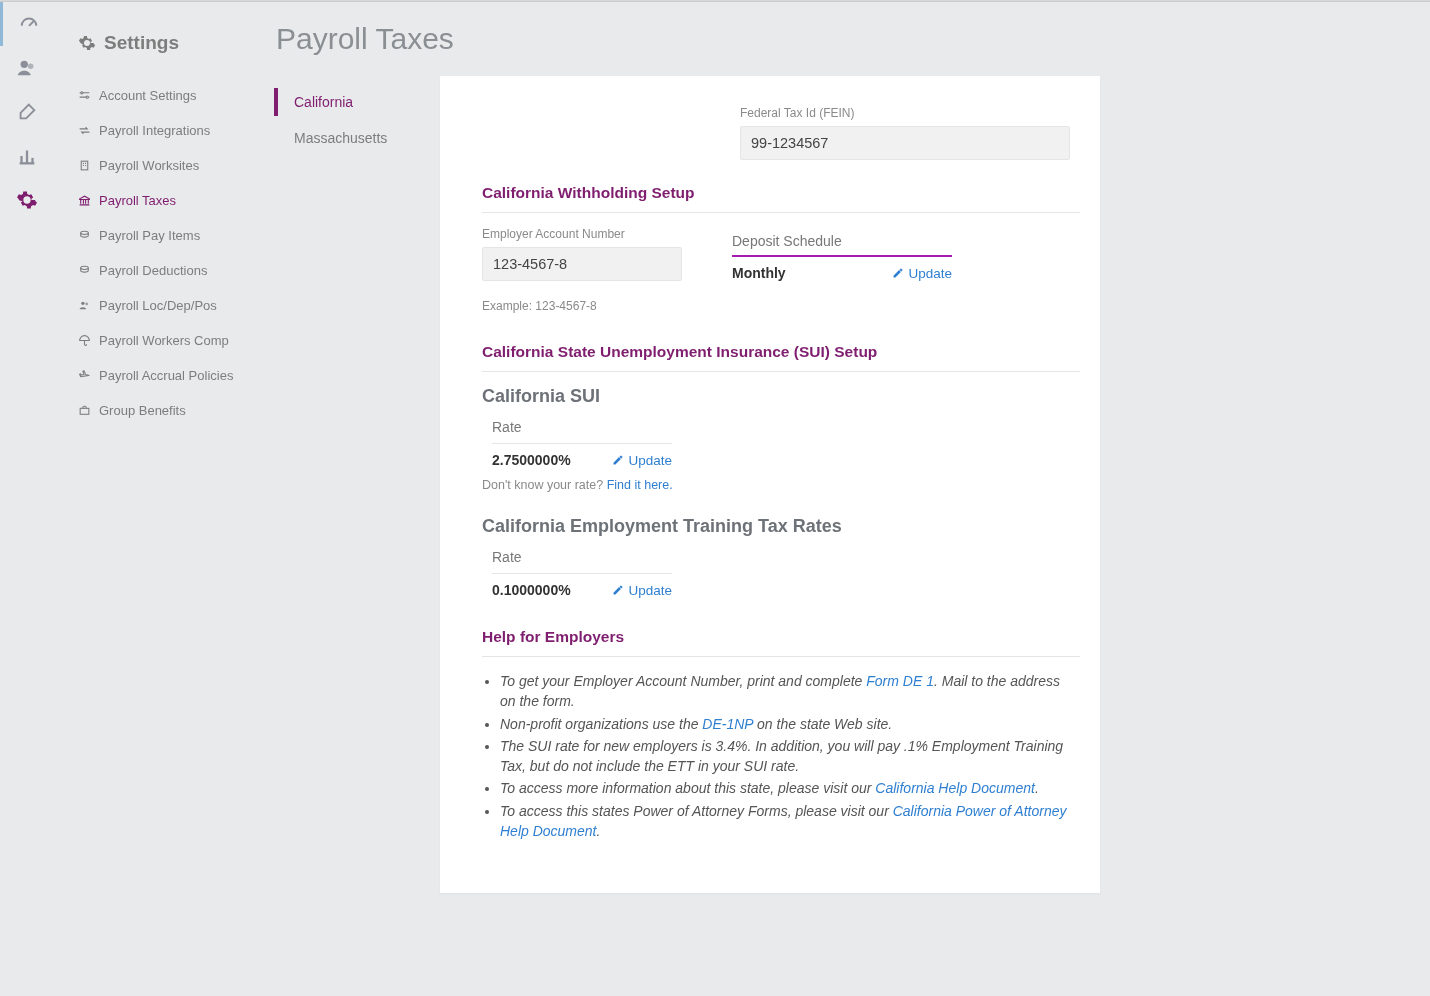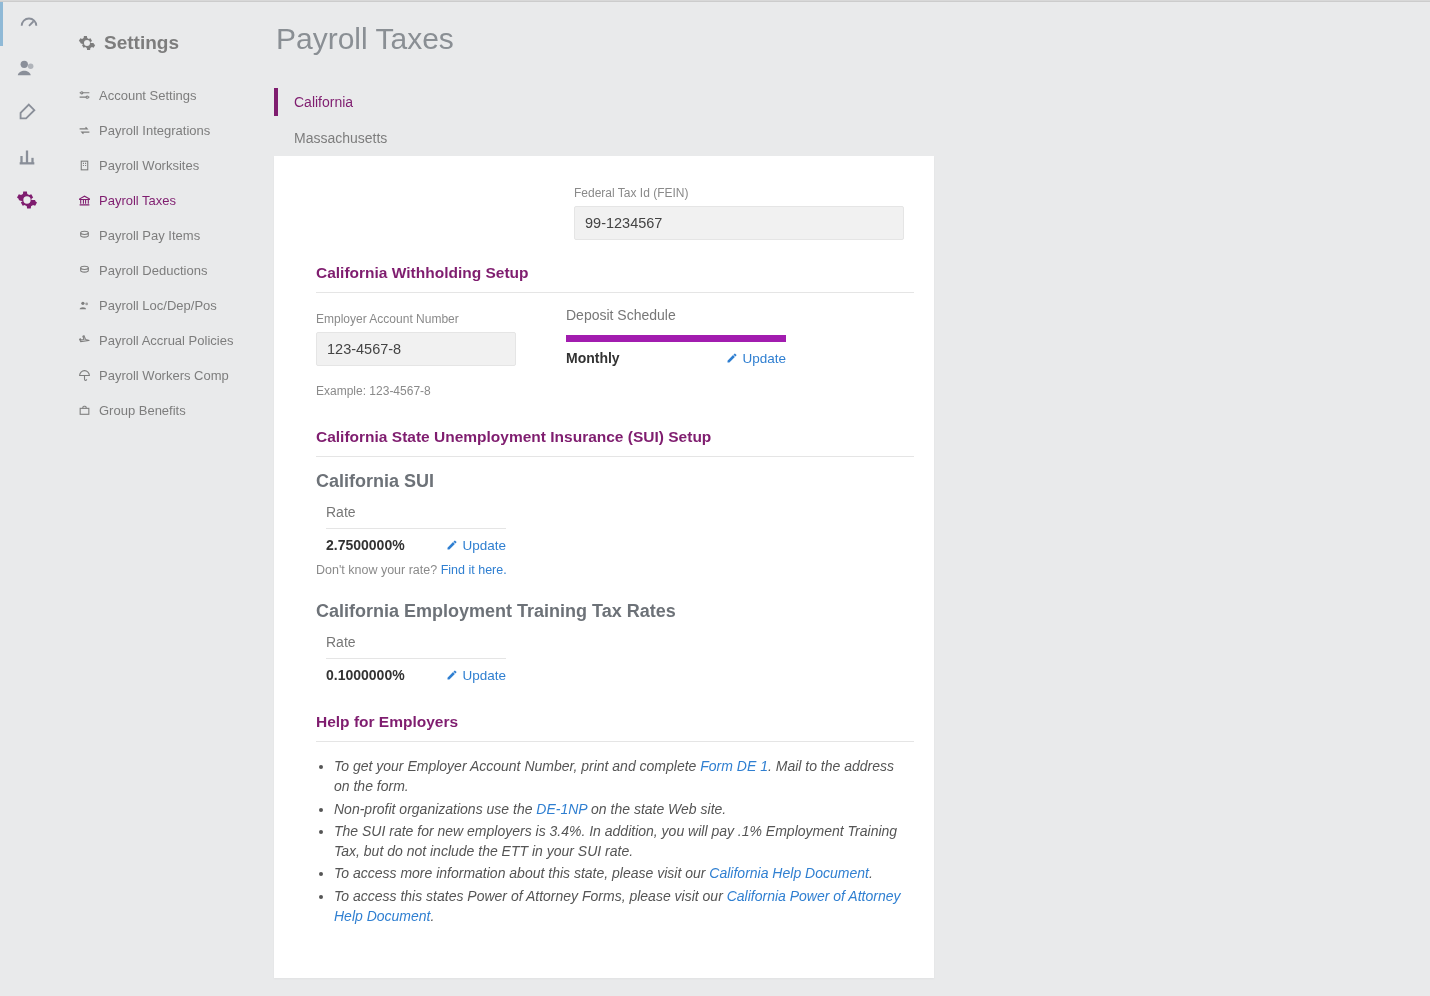--- a/index.html
+++ b/index.html
@@ -73,21 +73,21 @@
     flex: 1;
     padding: 20px 40px 40px 10px;
   }
   .page-title {
     font-size: 30px;
     font-weight: 400;
     color: #8a8f94;
     margin-bottom: 20px;
     margin-left: 2px;
   }
-  .content-row { display: flex; gap: 0; flex-direction: column; }
+  .content-row { display: flex; gap: 16px; }
 
   
   .state-tabs {
     width: 150px;
     padding-top: 8px;
   }
   .state-tab {
     padding: 10px 0 10px 20px;
     color: #7d7d7d;
     font-size: 14px;
@@ -138,22 +138,22 @@
     display: flex;
     gap: 40px;
     padding: 0 20px 0 42px;
     align-items: flex-end;
   }
   .col { flex: 0 0 auto; }
   .col-ean { width: 200px; }
   .col-ds { width: 220px; margin-left: 10px; }
 
   .ds-label {
-    font-size: 14px; color: #777; padding-bottom: 12px;
-    border-bottom: 7px solid #a21caf; margin-bottom: 8px;
+    font-size: 14px; color: #777; padding-bottom: 6px;
+    border-bottom: 2px solid #a21caf; margin-bottom: 8px;
   }
   .ds-row { display: flex; justify-content: space-between; align-items: center; }
   .bold { font-weight: 600; color: #333; }
   .update-link {
     color: #2f7fd1; font-size: 13.5px; cursor: pointer; display: inline-flex; align-items: center; gap: 4px;
   }
   .update-link svg { width: 12px; height: 12px; }
 
   .hint { font-size: 12px; color: #8a8a8a; margin: 18px 20px 30px 42px; }
 
@@ -274,29 +274,29 @@
     <div class="settings-link">
       <svg viewBox="0 0 24 24" fill="currentColor">
           <circle cx="9" cy="8" r="3"></circle>
           <circle cx="16" cy="9" r="2.5" opacity=".7"></circle>
           <path d="M3 19c0-2.5 3-4 6-4s6 1.5 6 4z"></path>
         </svg>
       <span>Payroll Loc/Dep/Pos</span>
     </div>
     <div class="settings-link">
       <svg viewBox="0 0 24 24" fill="none" stroke="currentColor" stroke-width="2">
+          <path d="M12 3a9 9 0 0 0-9 9h18a9 9 0 0 0-9-9zM12 12v7a2 2 0 0 0 4 0"></path>
+        </svg>
+      <span>Payroll Workers Comp</span>
+    </div>
+    <div class="settings-link">
+      <svg viewBox="0 0 24 24" fill="none" stroke="currentColor" stroke-width="2">
           <path d="M21 12l-7-2-3-7-2 1 2 6-5 1-2-2-1 1 2 4 15-2z"></path>
         </svg>
       <span>Payroll Accrual Policies</span>
-    </div>
-    <div class="settings-link">
-      <svg viewBox="0 0 24 24" fill="none" stroke="currentColor" stroke-width="2">
-          <path d="M12 3a9 9 0 0 0-9 9h18a9 9 0 0 0-9-9zM12 12v7a2 2 0 0 0 4 0"></path>
-        </svg>
-      <span>Payroll Workers Comp</span>
     </div>
     <div class="settings-link">
       <svg viewBox="0 0 24 24" fill="none" stroke="currentColor" stroke-width="2">
           <rect x="4" y="8" width="16" height="11"></rect>
           <path d="M9 8V6a2 2 0 0 1 2-2h2a2 2 0 0 1 2 2v2"></path>
         </svg>
       <span>Group Benefits</span>
     </div>
   </div>
 

